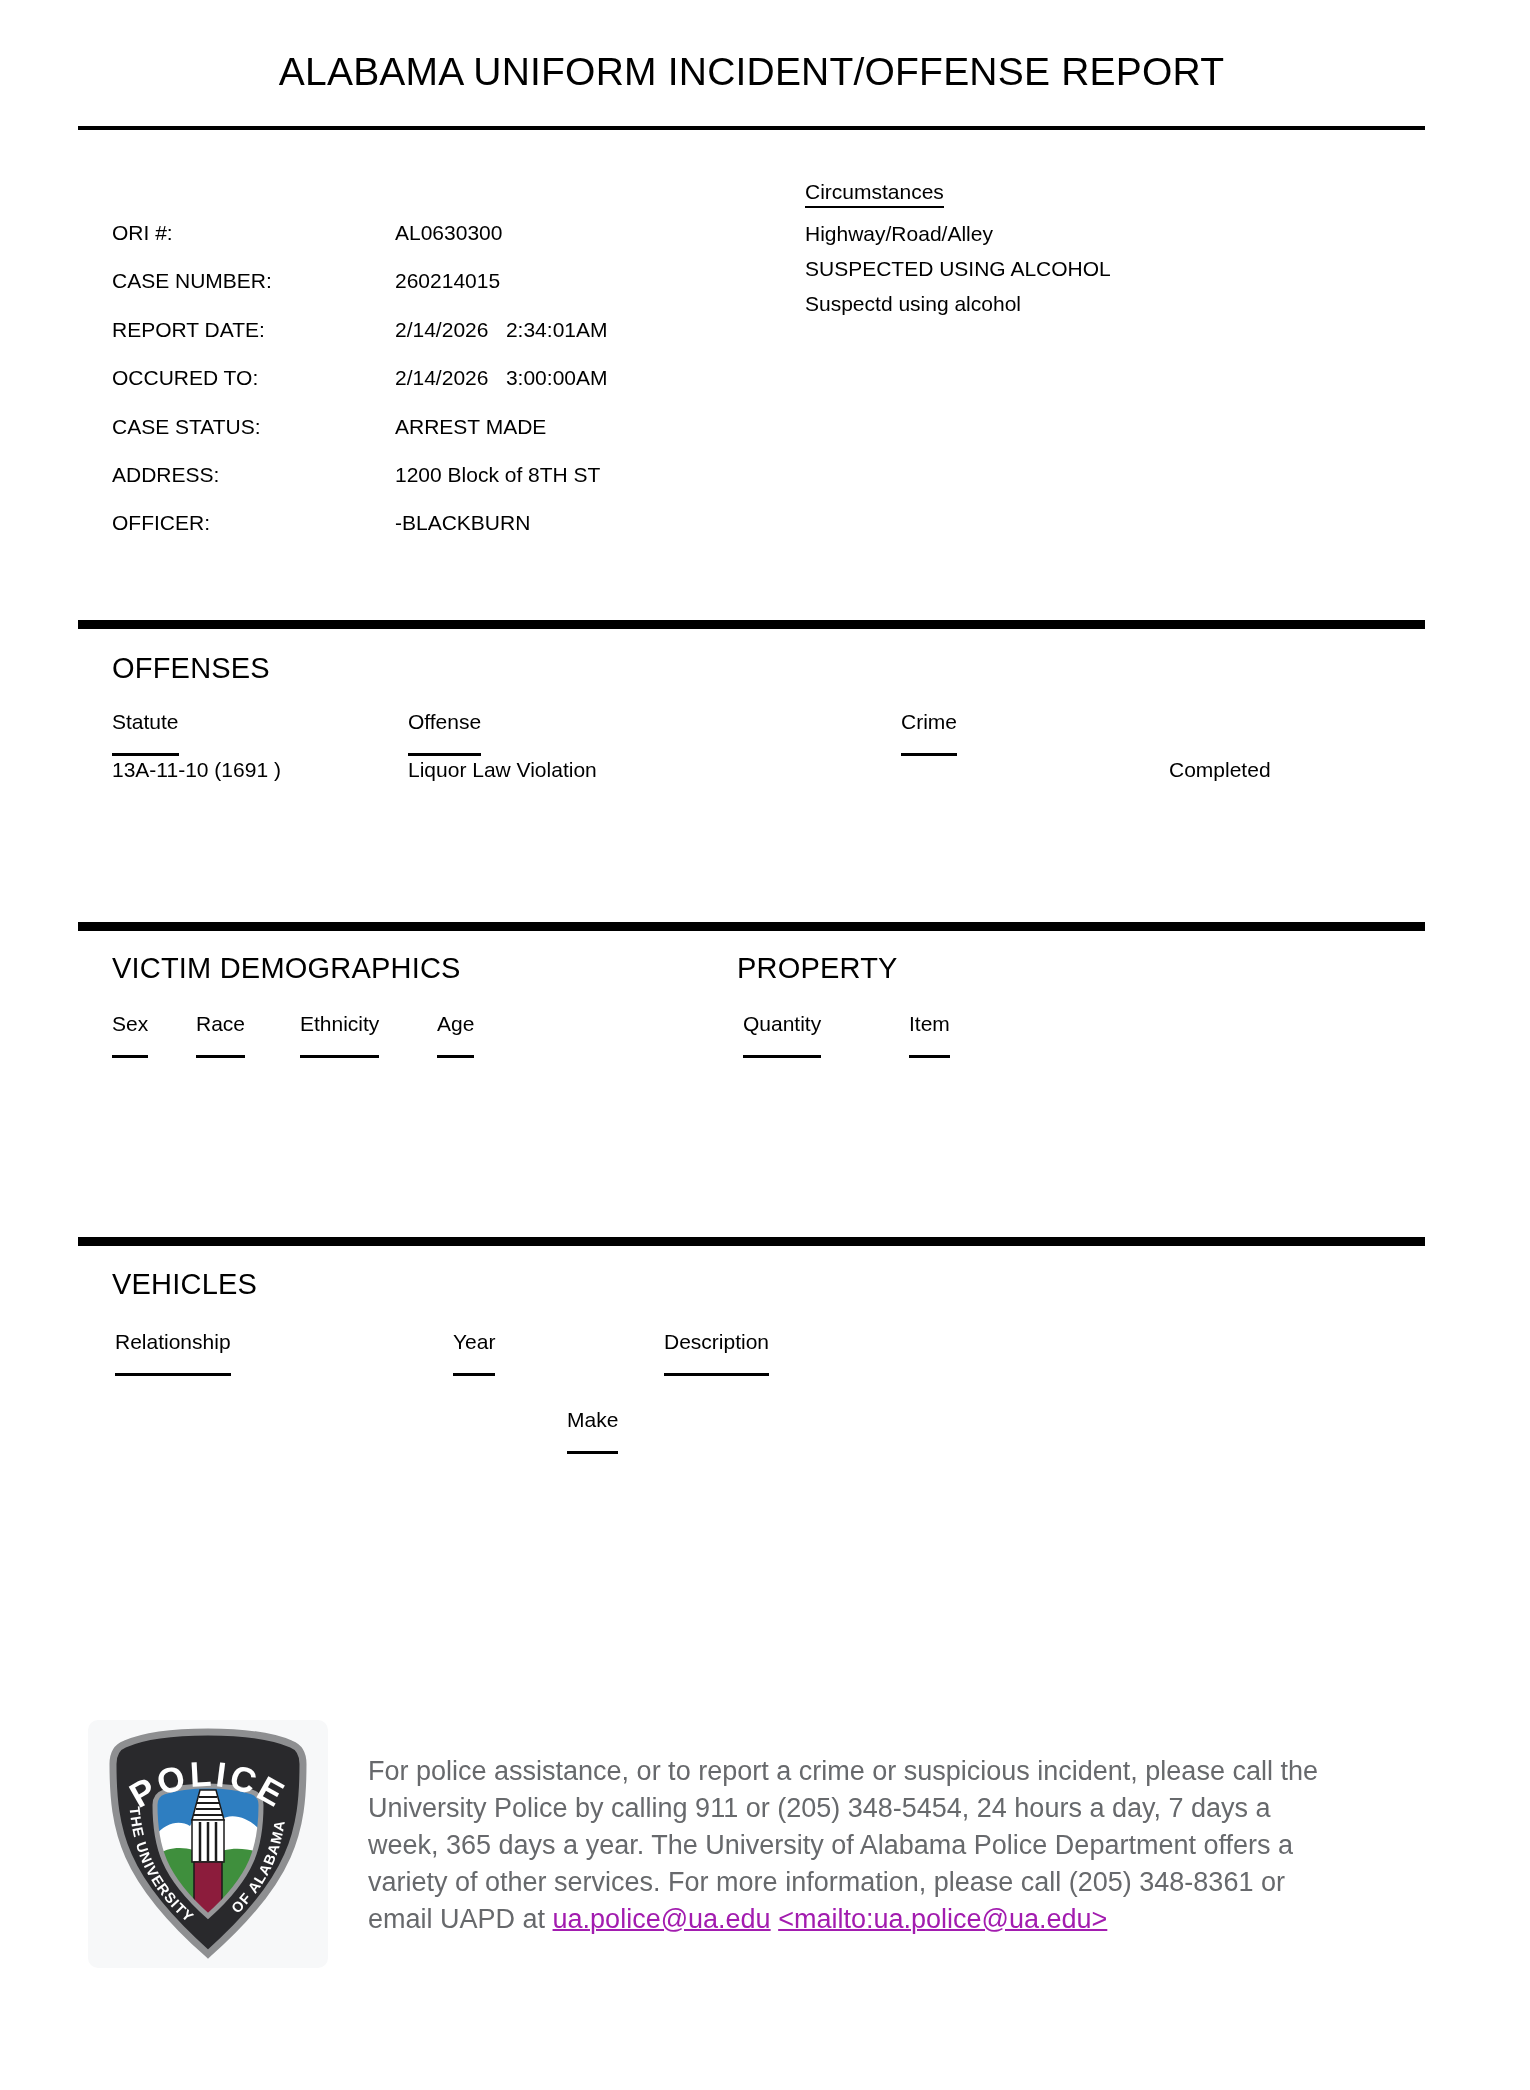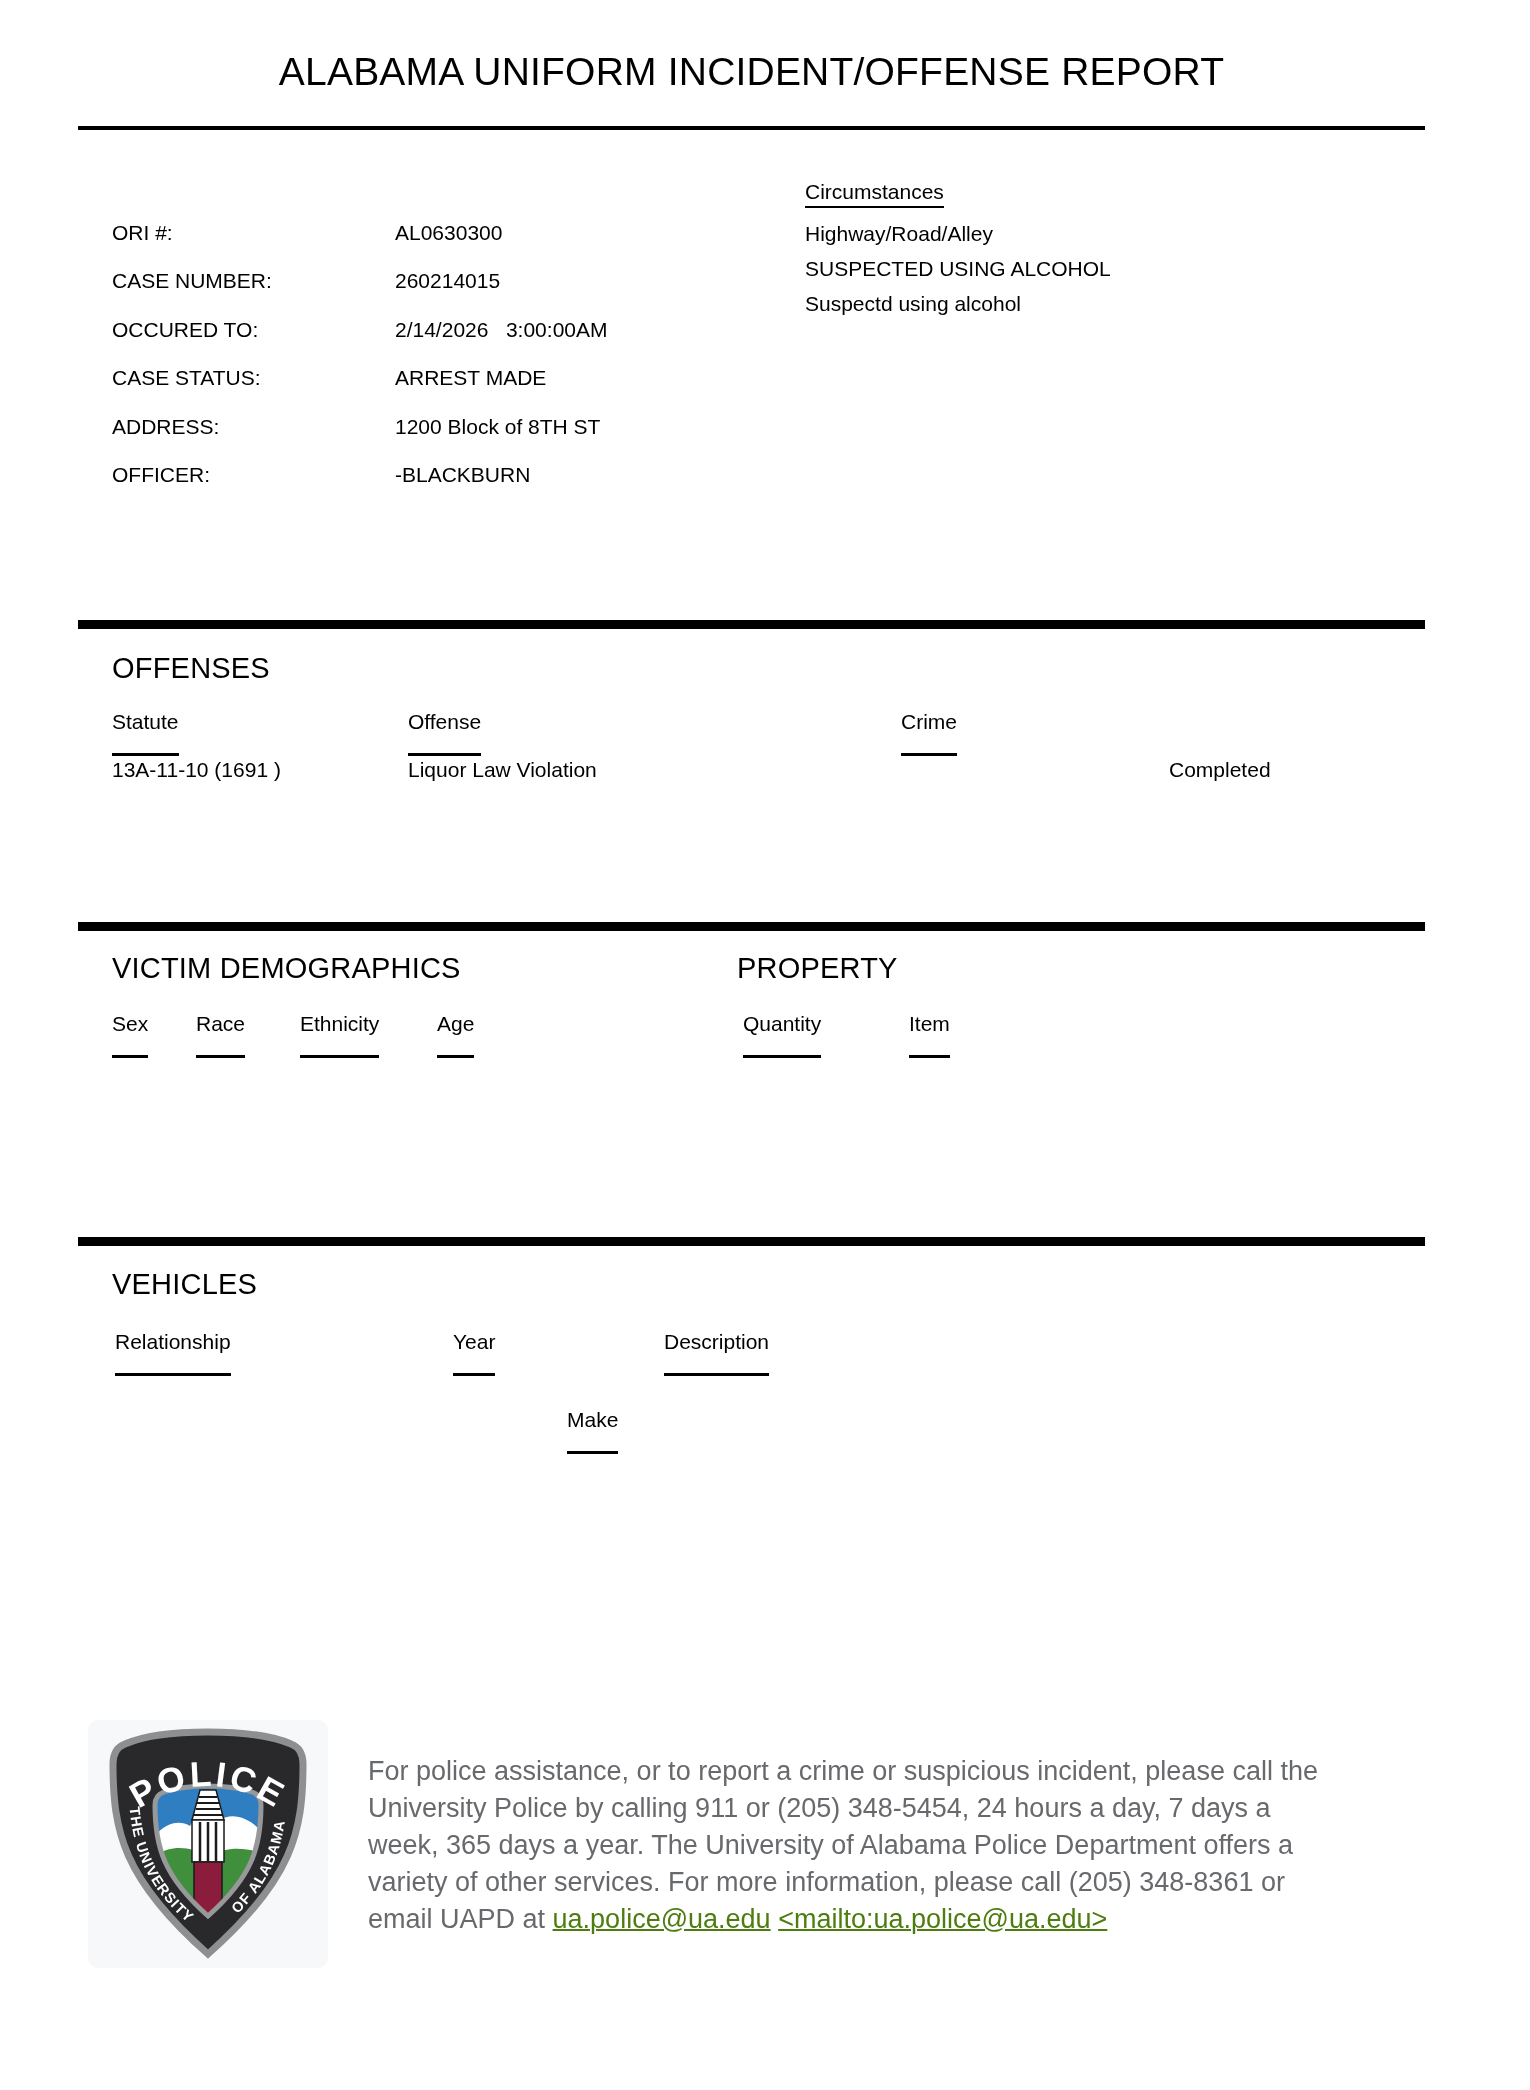--- a/index.html
+++ b/index.html
@@ -32,36 +32,39 @@
   .cell{position:absolute;font-size:21px;white-space:pre;}
   .badge-wrap{
     position:absolute;left:88px;top:1720px;width:240px;height:248px;
     background:#f7f8f9;border-radius:10px;
   }
   .badge-wrap svg{position:absolute;left:8px;top:6px;}
   .footer-text{
     position:absolute;left:368px;top:1726px;width:972px;
     font-size:27px;line-height:37px;color:#67696c;
   }
-  .footer-link{color:#4d7c0f;text-decoration:underline;text-decoration-thickness:2px;}
+  .footer-link{color:#a21caf;text-decoration:underline;text-decoration-thickness:2px;}
 </style>
 </head>
 <body>
 
 <div class="page">
 
   <div class="title">ALABAMA UNIFORM INCIDENT/OFFENSE REPORT</div>
   <div class="title-rule"></div>
 
   <div class="fields">
     <div class="field-row">
       <span class="field-label">ORI #:</span><span class="field-value">AL0630300</span>
     </div>
     <div class="field-row">
       <span class="field-label">CASE NUMBER:</span><span class="field-value">260214015</span>
+    </div>
+    <div class="field-row">
+      <span class="field-label">REPORT DATE:</span><span class="field-value">2/14/2026   2:34:01AM</span>
     </div>
     <div class="field-row">
       <span class="field-label">OCCURED TO:</span><span class="field-value">2/14/2026   3:00:00AM</span>
     </div>
     <div class="field-row">
       <span class="field-label">CASE STATUS:</span><span class="field-value">ARREST MADE</span>
     </div>
     <div class="field-row">
       <span class="field-label">ADDRESS:</span><span class="field-value">1200 Block of 8TH ST</span>
     </div>

